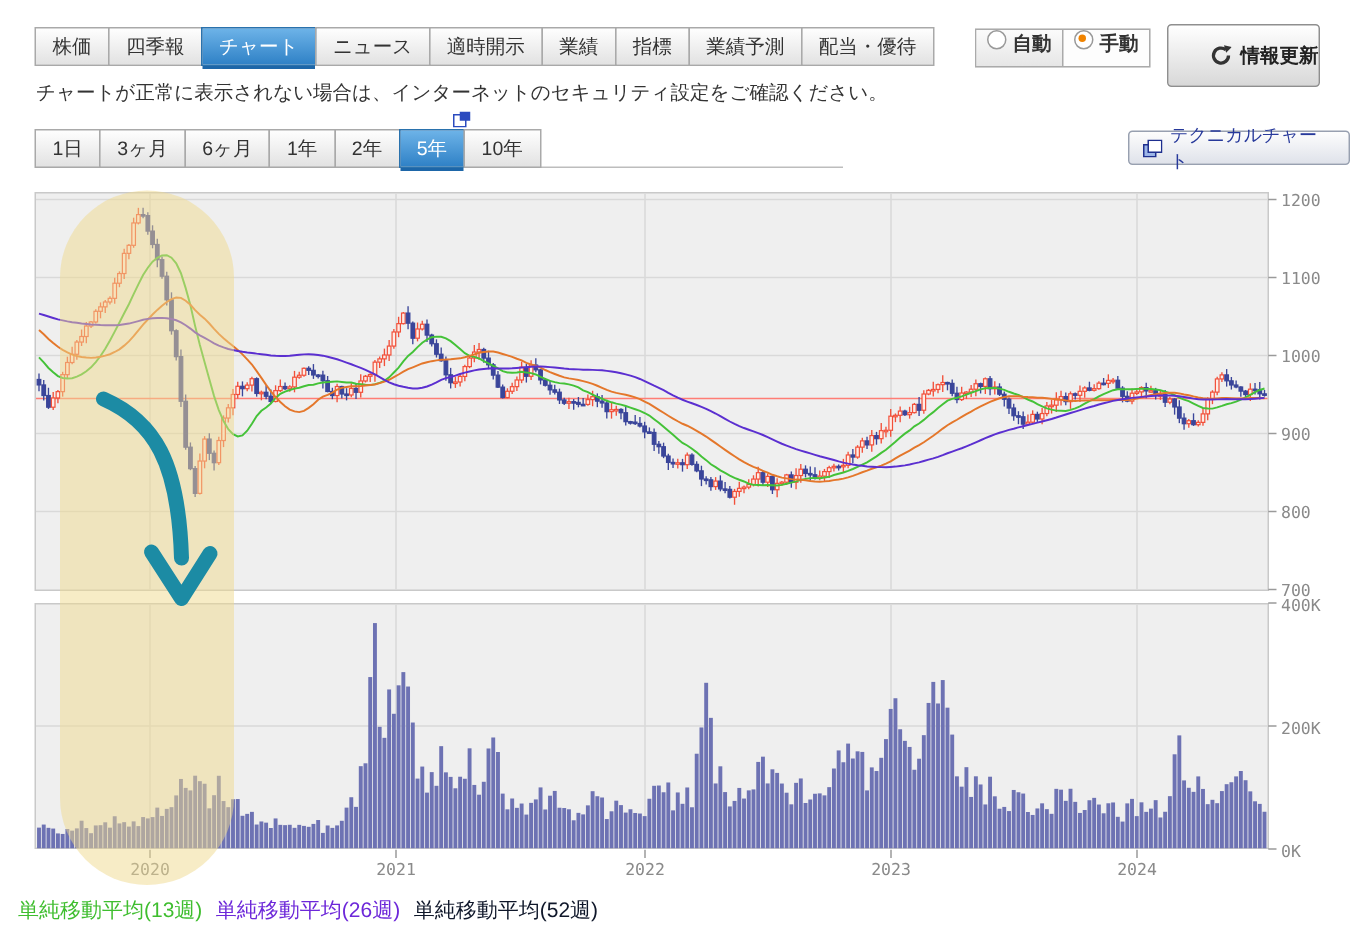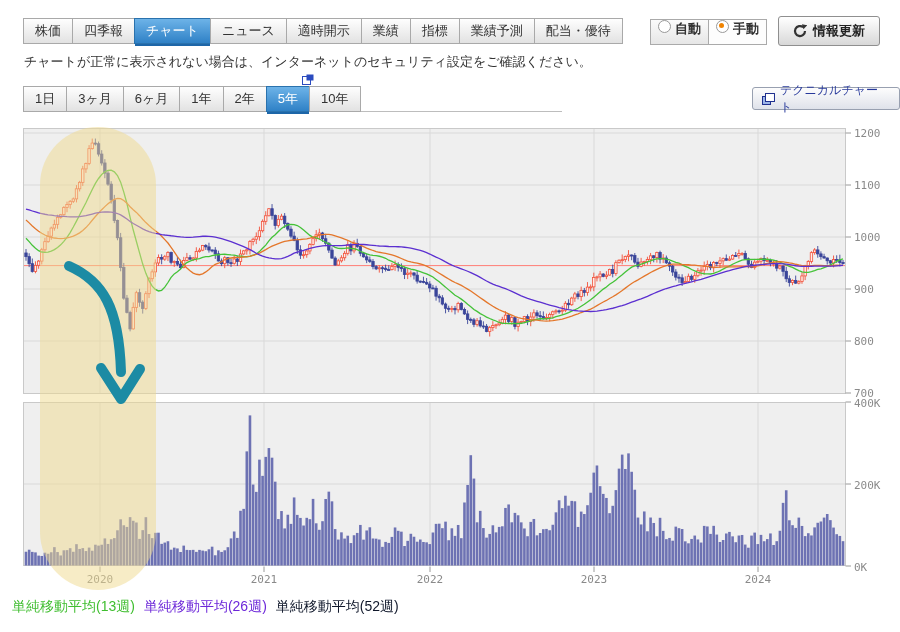--- a/index.html
+++ b/index.html
@@ -13,23 +13,23 @@
   .tab.sel{background:linear-gradient(#6db3e8,#2f81c6);color:#fff;border-color:#2a72ad;
        box-shadow:0 3px 0 -1px #1d66a8;}
   
   .radio-group{position:absolute;left:650px;top:19px;display:flex;border:1px solid #aaa;background:#eee;}
   .radio-cell{display:flex;align-items:flex-start;gap:4px;padding:0 7px;height:24px;font-size:13px;color:#333;
        background:linear-gradient(#fbfbfb,#e6e6e6);cursor:pointer;font-weight:bold;}
   .radio-cell + .radio-cell{border-left:1px solid #aaa;background:#fdfdfd;}
   .radio-dot{width:11px;height:11px;border-radius:50%;border:1px solid #999;background:#fff;position:relative;flex:none;}
   .radio-dot.on::after{content:"";position:absolute;left:2px;top:2px;width:5px;height:5px;border-radius:50%;background:#f08300;}
   
-  .refresh-btn{position:absolute;left:778px;top:16px;width:102px;height:30px;box-sizing:border-box;
+  .refresh-btn{position:absolute;left:778px;top:16px;width:102px;height:42px;box-sizing:border-box;
        border:1px solid #8f8f8f;border-radius:3px;background:linear-gradient(#ffffff,#d8d8d8);
-       font-size:13px;font-weight:bold;color:#222;display:flex;align-items:center;justify-content:center;gap:6px;cursor:pointer;}
+       font-size:13px;font-weight:bold;color:#222;display:flex;align-items:center;justify-content:flex-end;gap:6px;cursor:pointer;}
   
   .notice{position:absolute;left:24px;top:53px;font-size:13px;color:#333;display:flex;align-items:center;gap:3px;white-space:nowrap;flex-direction:column;}
   .notice .link{color:#0031c8;cursor:pointer;}
   
   .period-underline{position:absolute;left:24px;top:111px;width:538px;border-bottom:1px solid #bdbdbd;}
   .periodbar{position:absolute;left:24px;top:86px;display:flex;}
   .tech-btn{position:absolute;left:752px;top:87px;height:23px;box-sizing:border-box;padding:0 9px;
        border:1px solid #98a0b0;border-radius:3px;background:linear-gradient(#fdfdfd,#dfe2ea);
        color:#27399b;font-size:12px;display:flex;align-items:center;gap:5px;cursor:pointer;}
   

